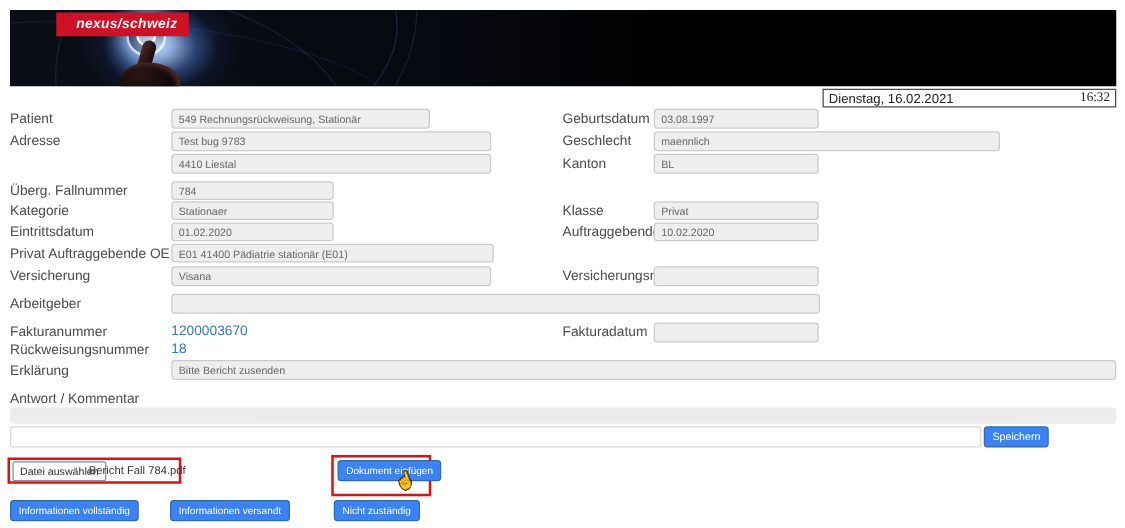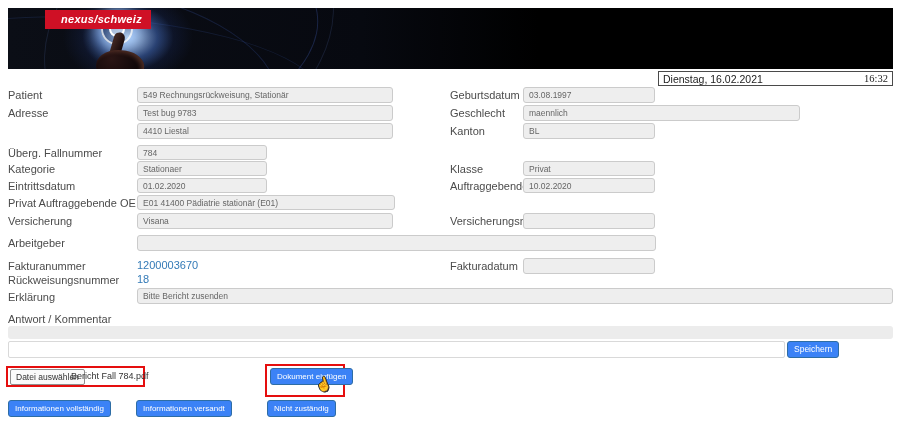--- a/index.html
+++ b/index.html
@@ -72,21 +72,21 @@
     <div class="hand"></div>
     <div class="logo">nexus/schweiz</div>
   </div>
 
   <div class="datebar">
     <span class="d">Dienstag, 16.02.2021</span>
     <span class="t">16:32</span>
   </div>
 
   <span class="lbl" style="left:8px;top:89px">Patient</span>
-  <div class="fld" style="left:137px;top:87px;width:256px;height:16px">549 Rechnungsrückweisung, Stationär</div>
+  <div class="fld" style="left:137px;top:87px;width:207px;height:16px">549 Rechnungsrückweisung, Stationär</div>
   <span class="lbl" style="left:450px;top:89px">Geburtsdatum</span>
   <div class="fld" style="left:523px;top:87px;width:132px;height:16px">03.08.1997</div>
 
   <span class="lbl" style="left:8px;top:107px">Adresse</span>
   <div class="fld" style="left:137px;top:105px;width:256px;height:16px">Test bug 9783</div>
   <span class="lbl" style="left:450px;top:107px">Geschlecht</span>
   <div class="fld" style="left:523px;top:105px;width:277px;height:16px">maennlich</div>
 
   <div class="fld" style="left:137px;top:123px;width:256px;height:16px">4410 Liestal</div>
   <span class="lbl" style="left:450px;top:125px">Kanton</span>

